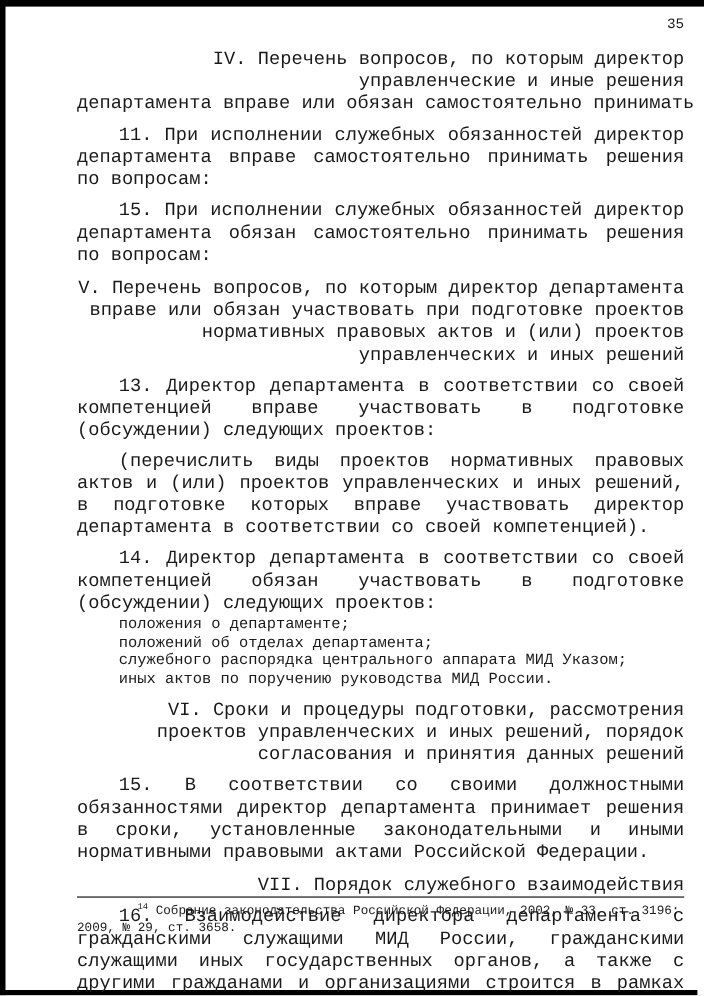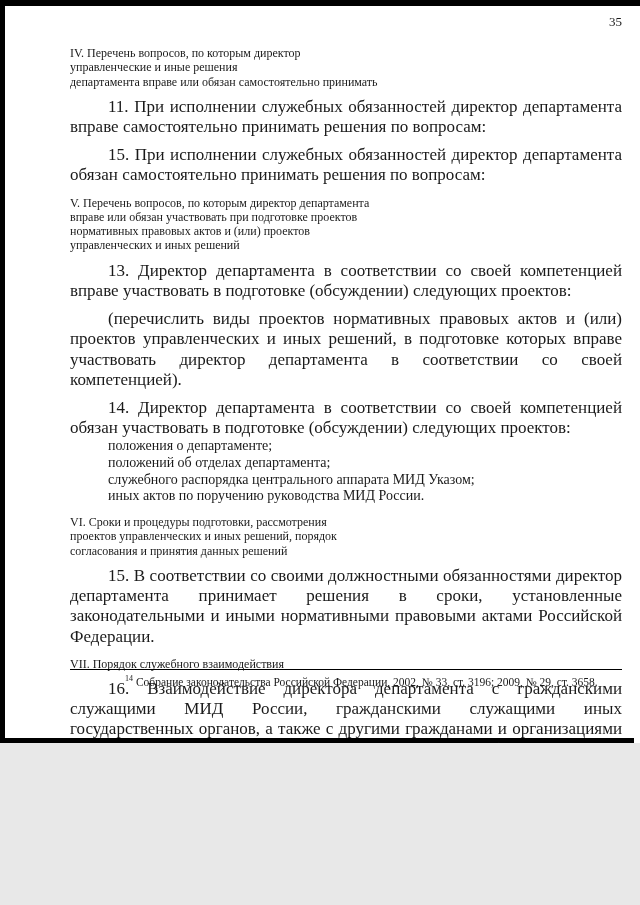--- a/index.html
+++ b/index.html
@@ -1,45 +1,45 @@
 <!DOCTYPE html>
 <html lang="ru"><head>
 <meta charset="utf-8">
 <style>
   html, body { margin: 0; padding: 0; background: #e8e8e8; }
   .page {
     position: relative;
     width: 640px;
-    height: 743px;
+    height: 905px;
     margin: 0 auto;
     background: var(--paper, #ffffff);
     color: var(--ink, #1a1a1a);
-    font-family: Liberation Serif, serif;
+    font-family: Liberation Mono, monospace;
     overflow: hidden;
   }
   
   .edge-top    { position: absolute; top: 0; left: 0; width: 640px; height: 6px; background: #000; }
   .edge-left   { position: absolute; top: 0; left: 0; width: 5px; height: 905px; background: #000; }
   .edge-bottom { position: absolute; bottom: 0; left: 0; width: 634px; height: 5px; background: #000; }
 
   .content {
     position: absolute;
     left: 70px;
     right: 18px;
     top: 14px;
   }
   .page-number {
     text-align: right;
     font-size: 13px;
     margin-bottom: 16px;
   }
   .block { margin-bottom: 8px; }
   .heading {
-    text-align: left;
-    font-size: 12px;
+    text-align: right;
+    font-size: 17px;
     line-height: 1.19;
     margin: 10px 0 8px 0;
   }
   .heading-line { white-space: nowrap; }
   .para {
     text-align: justify;
     text-indent: 38px;
     font-size: 17px;
     line-height: 1.19;
   }

